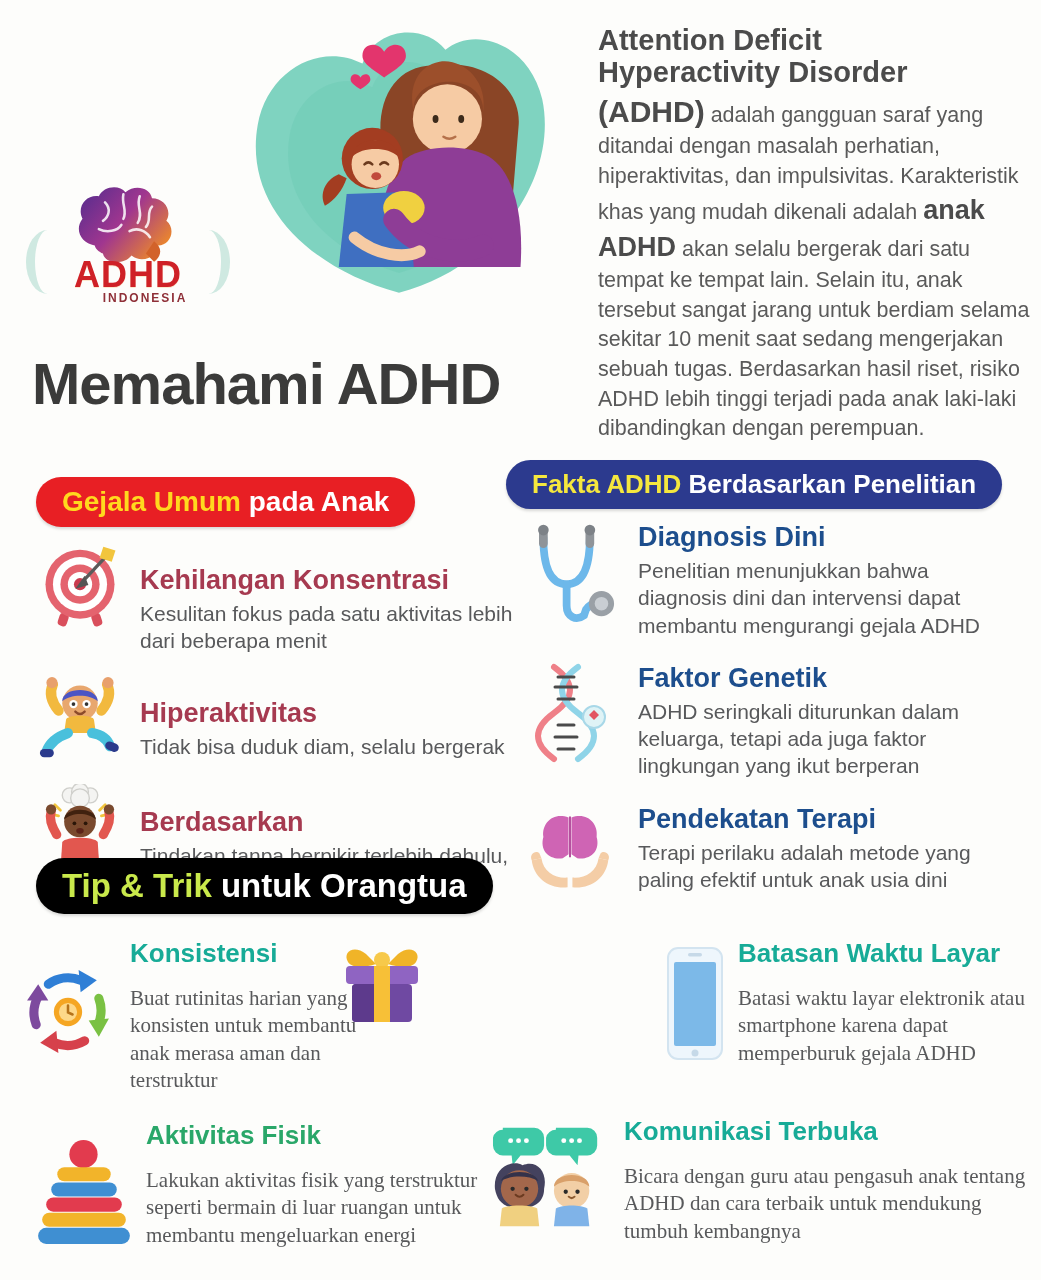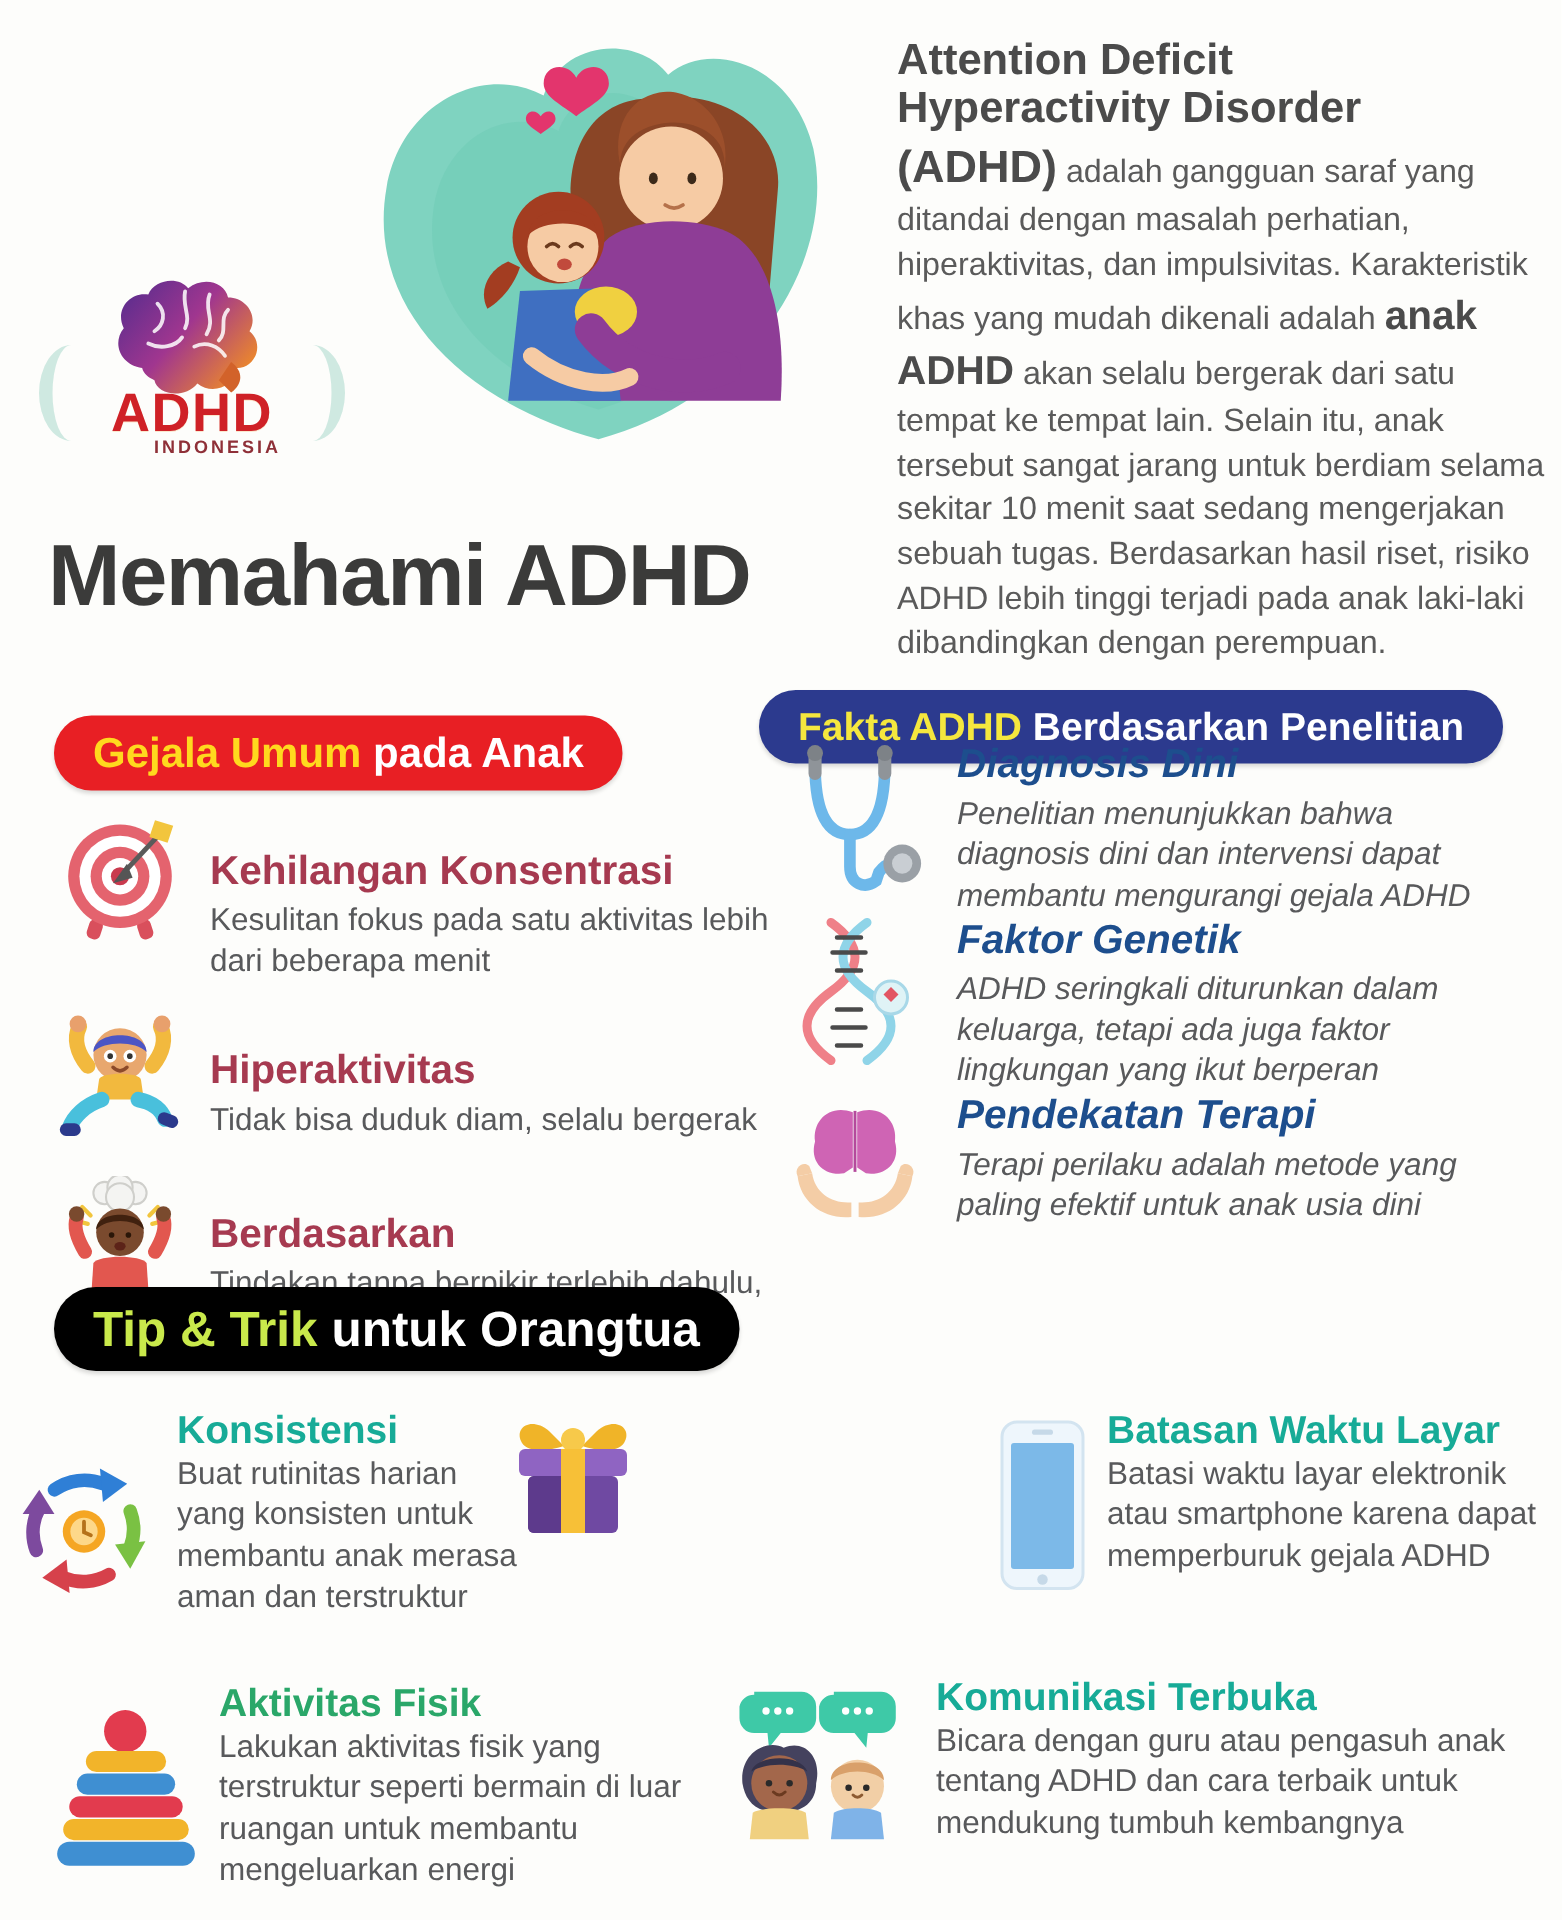--- a/index.html
+++ b/index.html
@@ -37,29 +37,29 @@
   .badge-teal{left:36px;top:858px;background:#000000;font-size:33px;}
   .badge-teal .hl{color:#c9e94b;}
   
   .sym-list{position:absolute;left:38px;top:542px;width:512px;display:flex;flex-direction:column;gap:20px;}
   .item{display:flex;gap:18px;align-items:flex-start;}
   .item .icn{flex:none;}
   .item h3{margin:0;font-size:27px;font-weight:800;}
   .item p{margin:4px 0 0;font-size:21px;line-height:1.3;color:#58595b;}
   .sym-list h3{color:#a63a50;margin-top:23px;}
   .sym-list .icn{width:84px;}
-  .fact-list{position:absolute;left:520px;top:494px;width:520px;display:flex;flex-direction:column;font-style:italic;}
+  .fact-list{position:absolute;left:520px;top:522px;width:520px;display:flex;flex-direction:column;gap:24px;}
   .fact-list h3{color:#1d4e8d;}
   .fact-list .icn{width:100px;display:flex;justify-content:center;}
   .fact-list .txt{max-width:380px;}
   
   .tip{position:absolute;display:flex;gap:14px;align-items:flex-start;}
   .tip h3{margin:0;font-size:26px;font-weight:800;color:#17ab97;}
-  .tip p{margin:0 0 0;font-size:21px;line-height:1.3;color:#58595b;}
-  .tip-1{left:8px;top:938px;width:345px;align-items:center;}
+  .tip p{margin:16px 0 0;font-size:21px;line-height:1.3;color:#58595b;font-family:Liberation Serif, serif;}
+  .tip-1{left:20px;top:938px;width:345px;}
   .tip-1 .icn{width:96px;margin-top:26px;}
   .tip-1 .txt{width:235px;}
   .tip-2{left:336px;top:934px;width:330px;}
   .tip-2 .icn{width:92px;margin-top:4px;}
   .tip-2 .txt{width:255px;}
   .tip-3{left:666px;top:938px;width:374px;}
   .tip-3 .icn{width:58px;margin-top:8px;}
   .tip-3 .txt{width:302px;}
   .tip-4{left:36px;top:1120px;width:470px;}
   .tip-4 .icn{width:96px;margin-top:18px;}

